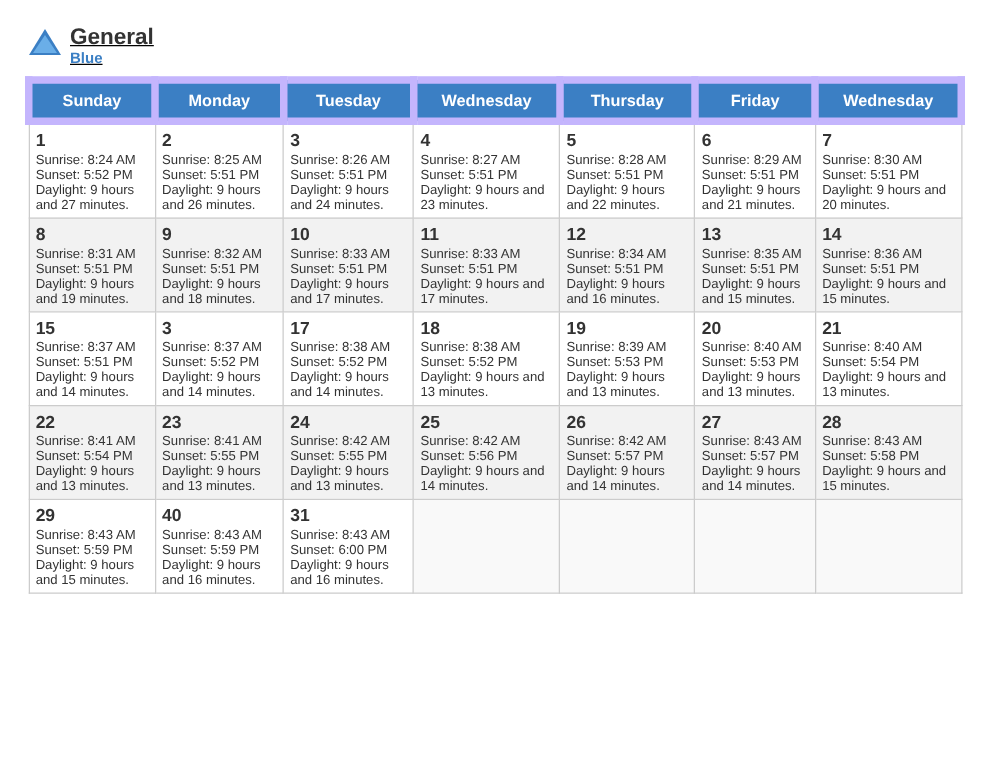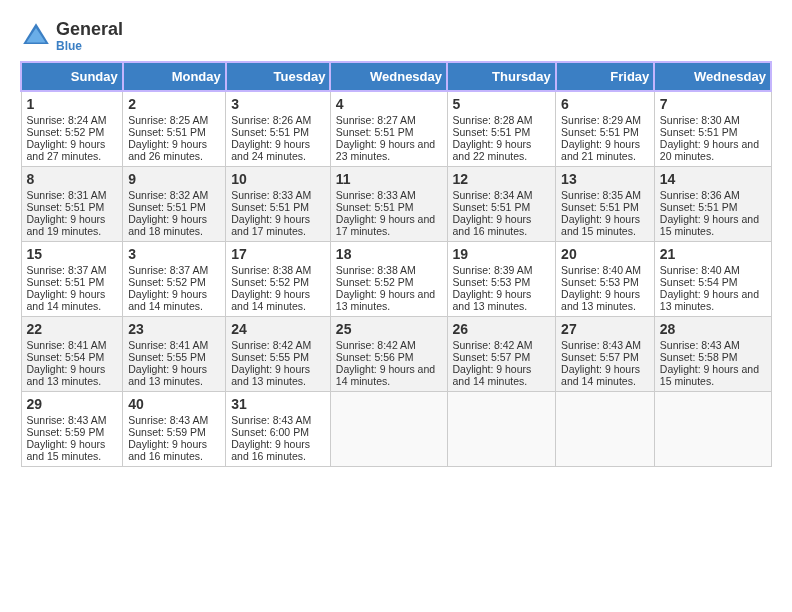--- a/index.html
+++ b/index.html
@@ -8,20 +8,21 @@
       background: #fff;
       width: 792px;
       min-height: 612px;
       padding: 20px;
     }
     .header {
       display: flex;
       justify-content: space-between;
       align-items: center;
       margin-bottom: 4px;
+      text-decoration: underline;
     }
     .logo {
       display: flex;
       align-items: center;
       gap: 4px;
     }
     .logo-text {
       display: flex;
       flex-direction: column;
       line-height: 1.1;
@@ -56,22 +57,22 @@
       width: 100%;
       border-collapse: collapse;
       margin-top: 8px;
     }
     th {
       background-color: #3b7fc4;
       color: white;
       font-size: 13px;
       font-weight: bold;
       padding: 6px 4px;
-      text-align: right;
-      border: 2px solid #c4b5fd;
+      text-align: center;
+      border: 6px solid #c4b5fd;
     }
     td {
       border: 1px solid #ccc;
       vertical-align: top;
       padding: 4px 5px;
       font-size: 10.5px;
       color: #333;
       background: #fff;
       min-height: 80px;
     }

